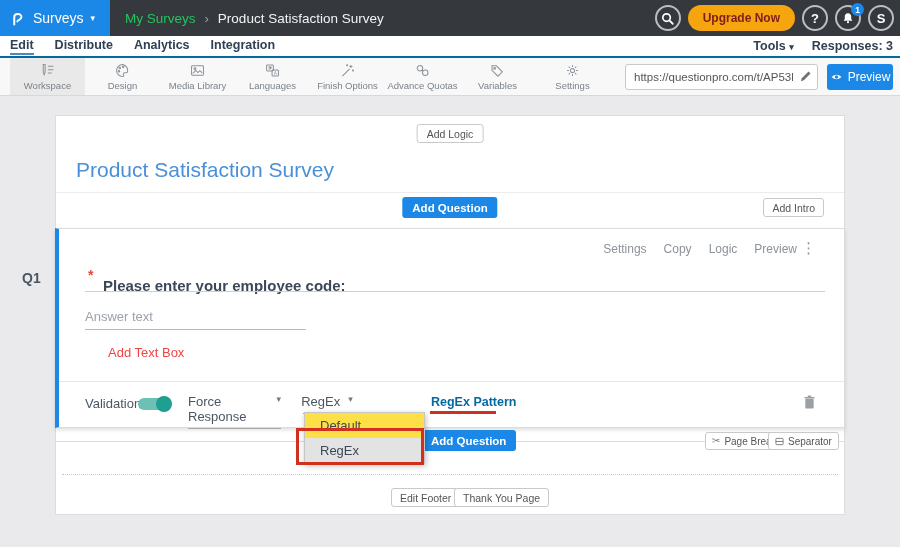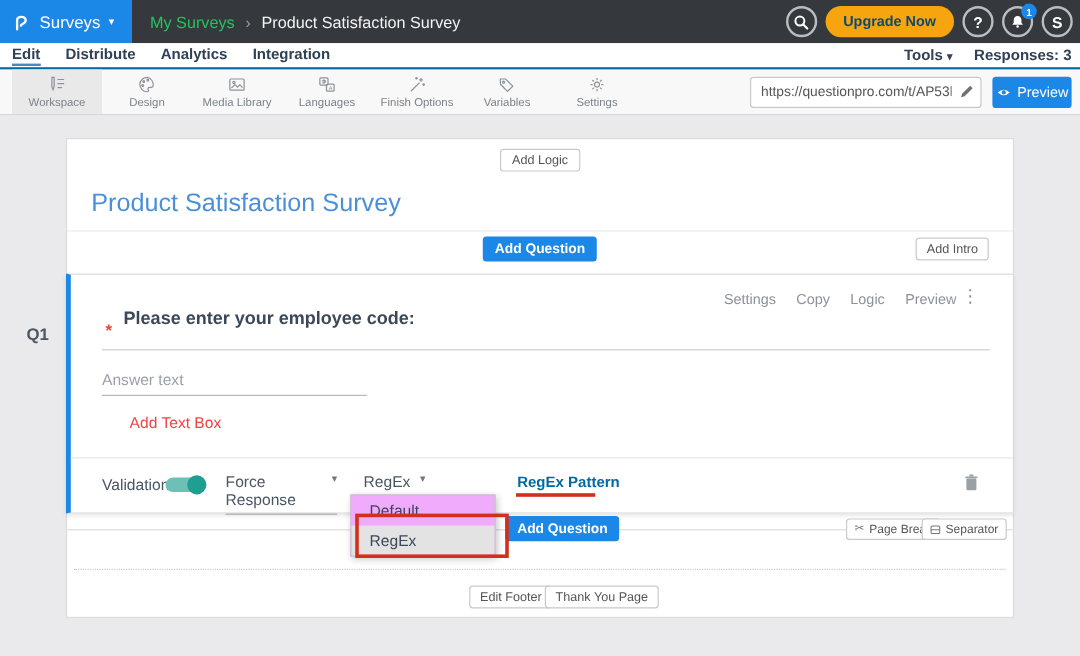--- a/index.html
+++ b/index.html
@@ -15,21 +15,21 @@
   .logo-box .lbl { color:#fff; font-size:14px; }
   .logo-box .caret { color:#fff; font-size:9px; margin-left:7px; }
   .breadcrumb { position:absolute; left:125px; top:0; height:36px; display:flex; align-items:center; gap:9px; }
   .crumb-parent { color:#22c55e; font-size:13.5px; cursor:pointer; }
   .crumb-sep { color:#9aa0a6; font-size:13px; }
   .crumb-current { color:#f2f3f4; font-size:13.5px; }
   .hdr-right { position:absolute; right:6px; top:5px; height:26px; display:flex; align-items:center; gap:7px; }
   .hdr-circle { width:26px; height:26px; border:2px solid #babdc1; border-radius:50%; color:#fff;
                 display:flex; align-items:center; justify-content:center; font-size:13px; font-weight:bold;
                 position:relative; cursor:pointer; background:transparent; }
-  .upgrade-btn { height:26px; padding:0 15px; border-radius:13px; background:#f6a50f; color:#0c4a6e;
+  .upgrade-btn { height:26px; padding:0 15px; border-radius:13px; background:#f6a50f; color:#7f1d1d;
                  font-size:12px; font-weight:bold; display:flex; align-items:center; cursor:pointer; border:none; }
   .badge { position:absolute; top:-4px; right:-5px; min-width:13px; height:13px; border-radius:7px;
            background:#1b87e6; color:#fff; font-size:8.5px; font-weight:bold; display:flex;
            align-items:center; justify-content:center; padding:0 2px; }
 
   
   .navrow { position:absolute; top:36px; left:0; width:900px; height:22px; background:#fff;
             border-bottom:2px solid #0369a1; display:flex; align-items:center; }
   .nav-tabs { display:flex; gap:21px; padding-left:10px; }
   .nav-tab { font-size:12.5px; font-weight:bold; color:#2f4154; cursor:pointer; padding-bottom:1px; }
@@ -71,43 +71,43 @@
 
   
   .q-label { position:absolute; left:22px; top:270px; font-size:14px; font-weight:bold; color:#4a5663; }
   .q-block { position:absolute; left:55px; top:228px; width:790px; height:200px; background:#fff;
              border:1px solid #dcdcdc; border-left:4px solid #1b87e6;
              box-shadow:0 2px 4px rgba(0,0,0,0.13); }
   .q-menu { position:absolute; top:13px; right:47px; display:flex; gap:17px; }
   .q-menu .q-menu-item { font-size:12px; color:#8b929a; cursor:pointer; }
   .q-kebab { position:absolute; top:11px; right:28px; font-size:15px; color:#8b929a; cursor:pointer; line-height:1; }
   .q-required { position:absolute; left:29px; top:38px; color:#e64a3c; font-size:14px; font-weight:bold; }
-  .q-text { position:absolute; left:44px; top:28px; font-size:15px; font-weight:bold; color:#3c4858; cursor:text; }
+  .q-text { position:absolute; left:44px; top:48px; font-size:15px; font-weight:bold; color:#3c4858; cursor:text; }
   .q-text-underline { position:absolute; left:26px; top:62px; width:740px; border-bottom:1px solid #cfcfcf; }
   .answer-placeholder { position:absolute; left:26px; top:80px; font-size:13px; color:#9ba2ab; cursor:text; }
   .answer-underline { position:absolute; left:26px; top:100px; width:221px; border-bottom:1px solid #b9b9b9; }
   .add-text-box { position:absolute; left:49px; top:116px; font-size:13px; color:#ef4444; cursor:pointer; }
   .validation-bar { position:absolute; left:0; right:0; top:152px; bottom:0; border-top:1px solid #e6e6e6; }
   .validation-label { position:absolute; left:26px; top:14px; font-size:13px; color:#4a5663; }
   .toggle { position:absolute; left:79px; top:16px; width:32px; height:12px; background:#6cc0b5;
             border-radius:6px; cursor:pointer; }
   .toggle .knob { position:absolute; right:-2px; top:-2px; width:16px; height:16px; border-radius:50%;
                   background:#1f9e92; }
   .dd-trigger { position:absolute; top:12px; font-size:13px; color:#4a5663; border-bottom:1px solid #a9a9a9;
-                padding-bottom:4px; cursor:pointer; display:flex; justify-content:space-between; }
+                padding-bottom:4px; cursor:pointer; display:flex; justify-content:center; }
   .dd-trigger .caret { font-size:9px; color:#777; margin-left:8px; }
   .dd-force { left:129px; width:93px; }
   .dd-regex { left:244px; width:48px; }
   .regex-pattern { position:absolute; left:372px; top:13px; font-size:12.5px; font-weight:bold;
                    color:#0369a1; cursor:pointer; }
   .regex-pattern-underline { position:absolute; left:371px; top:29px; width:66px; height:3px; background:#d2301f; }
   .q-trash { position:absolute; right:28px; top:12px; width:13px; height:16px; cursor:pointer; }
 
   
-  .dropdown-menu { position:absolute; left:292px; top:412px; width:121px; background:#f0abfc;
+  .dropdown-menu { position:absolute; left:304px; top:412px; width:121px; background:#fde047;
                    border:1px solid #c6c6c6; box-shadow:1px 2px 6px rgba(0,0,0,0.25); z-index:5; }
   .dd-option { height:25px; line-height:25px; padding-left:15px; font-size:13px; color:#3c4858; cursor:pointer; }
   .dd-option.selected { background:#e3e3e3; }
   .annotation-box { position:absolute; left:296px; top:428px; width:128px; height:37px;
                     border:3px solid #d2301f; z-index:6; pointer-events:none; }
 
   
   .bottom-line { position:absolute; left:56px; top:441px; width:788px; border-top:1px solid #dcdcdc; z-index:1; }
   .add-question-bottom { position:absolute; left:421px; top:430px; height:21px; padding:0 10px; z-index:2; }
   .mini-btn { position:absolute; height:18px; padding:0 6px; font-size:10px; z-index:2; }
@@ -213,20 +213,28 @@
       <span class="tlbl">Languages</span>
     </div>
     <div class="tb-item">
       <svg viewBox="0 0 20 20">
         <path d="M4 16.5 L12.5 8"></path>
           <path d="M14 3.5 v3.6 M12.2 5.3 h3.6"></path>
         <circle cx="16.5" cy="10" r="0.7"></circle>
           <circle cx="9.5" cy="3.8" r="0.7"></circle>
       </svg>
       <span class="tlbl">Finish Options</span>
+    </div>
+    <div class="tb-item">
+      <svg viewBox="0 0 20 20">
+        <circle cx="7" cy="7.3" r="3.2"></circle>
+          <circle cx="13.2" cy="12.7" r="3.2"></circle>
+          <path d="M9.3 9.4 l1.6 1.4"></path>
+      </svg>
+      <span class="tlbl">Advance Quotas</span>
     </div>
     <div class="tb-item">
       <svg viewBox="0 0 20 20">
         <path d="M3.5 4.5 v5.2 l7 7 5.2-5.2 -7-7 z"></path>
           <circle cx="6.6" cy="7.6" r="1"></circle>
       </svg>
       <span class="tlbl">Variables</span>
     </div>
     <div class="tb-item">
       <svg viewBox="0 0 20 20">

